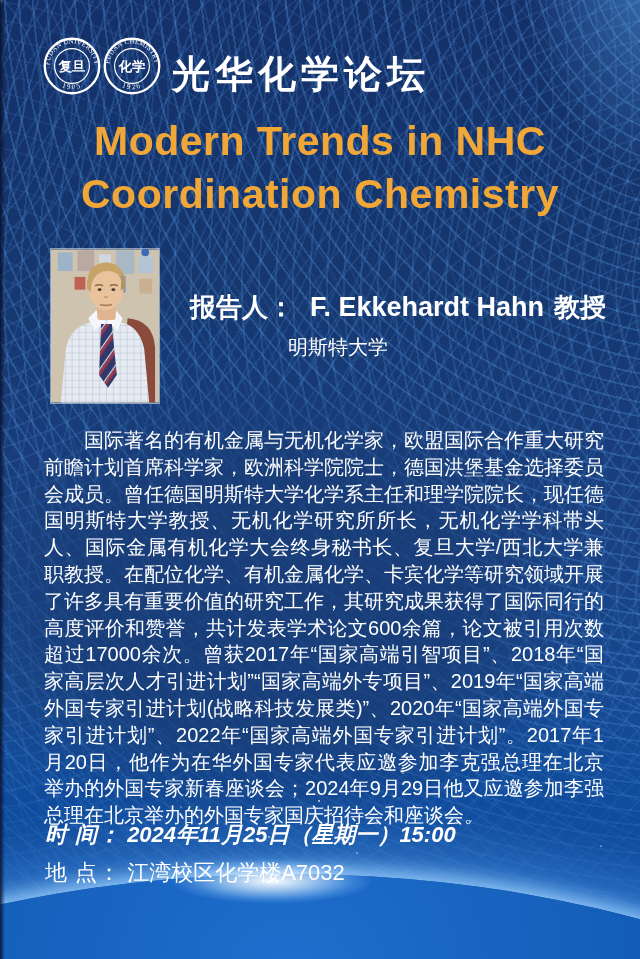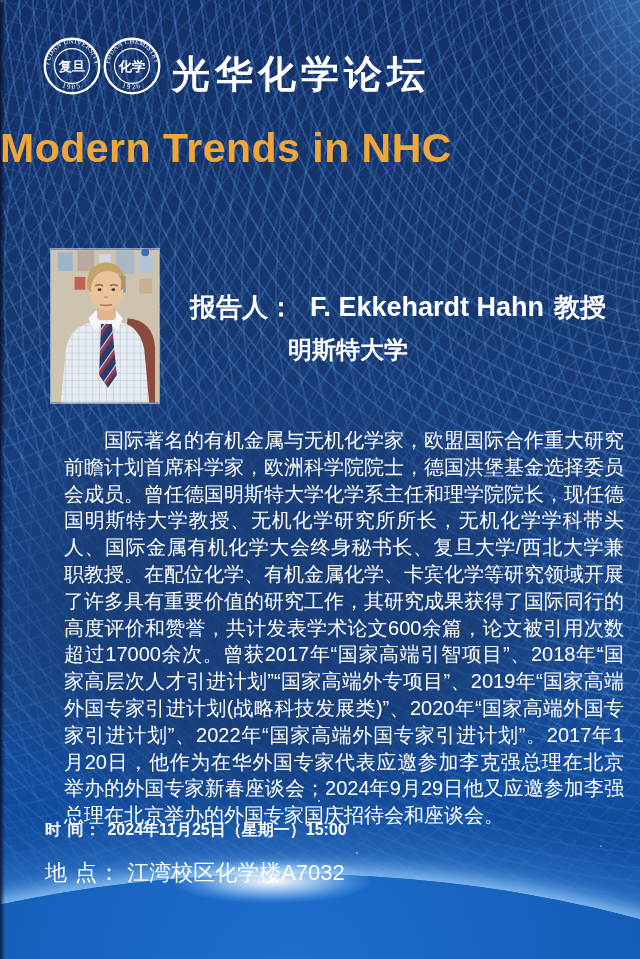--- a/index.html
+++ b/index.html
@@ -55,37 +55,37 @@
       356px 852px 1px rgba(255,255,255,.55), 600px 845px 0 rgba(255,255,255,.4); }
 
   
   .seal { position:absolute; top:37px; }
   .seal-1 { left:43px; }
   .seal-2 { left:103px; }
   .forum-title { position:absolute; left:172px; top:49px; color:#fff; font-size:38px;
     font-weight:bold; letter-spacing:5px; }
 
   
-  .main-title { position:absolute; left:0; top:122px; width:640px; text-align:left;
+  .main-title { position:absolute; left:0; top:115px; width:640px; text-align:center;
     color:#f0a737; font-weight:bold; font-size:41px; line-height:53px; letter-spacing:0.5px; }
 
   
   .photo-frame { position:absolute; left:50px; top:248px; width:110px; height:156px;
     border:1px solid rgba(230,238,248,.55); }
   .speaker-line { position:absolute; left:190px; top:290px; color:#fff; font-weight:bold;
     font-size:26px; white-space:nowrap; }
   .speaker-line .name { font-size:27px; margin:0 10px 0 16px;text-align:right; }
-  .affiliation { position:absolute; left:288px; top:334px; color:#fff; font-weight:bold; font-size:24px; }
+  .affiliation { position:absolute; left:288px; top:334px; color:#fff; font-weight:normal; font-size:20px; }
 
   
   .bio { position:absolute; left:44px; top:427px; width:560px; color:#fff;
-    font-size:20px; line-height:26.8px; text-align:justify; text-indent:2em;margin-left:20px; }
+    font-size:20px; line-height:26.8px; text-align:justify; text-indent:2em; }
 
   
-  .sched-time { position:absolute; left:45px; top:820px; color:#fff; font-weight:bold; font-size:16px; }
+  .sched-time { position:absolute; left:45px; top:820px; color:#fff; font-weight:bold; font-size:22px;font-style:italic; }
   .sched-loc  { position:absolute; left:45px; top:858px; color:#fff; font-weight:normal; font-size:22px; }
   .sched-label { letter-spacing:1px; margin-right:6px; }
 
   .seal text { fill:#fff; font-family:"Liberation Serif","DejaVu Serif",serif; }
 </style>
 </head>
 <body>
 
 <div class="poster">
 
@@ -126,20 +126,21 @@
     <text font-size="12" letter-spacing="3">
       <textPath href="#s2bot" startOffset="50%" text-anchor="middle">1926</textPath>
     </text>
     <text x="50" y="59" text-anchor="middle" font-size="23" font-weight="bold">化学</text>
   </svg>
 
   <div class="forum-title">光华化学论坛</div>
 
   <div class="main-title">
     <div>Modern Trends in NHC</div>
+    <div>Coordination Chemistry</div>
   </div>
 
   <svg class="photo-frame" viewBox="0 0 110 156">
     <defs>
       <pattern id="chk" width="7" height="7" patternUnits="userSpaceOnUse">
         <rect width="7" height="7" fill="#e6ebf1"></rect>
         <path d="M0 0H7M0 0V7" stroke="#b7c6d8" stroke-width="1.2"></path>
       </pattern>
       <pattern id="tiestripe" width="11" height="11" patternUnits="userSpaceOnUse" patternTransform="rotate(125)">
         <rect width="11" height="11" fill="#30396b"></rect>

